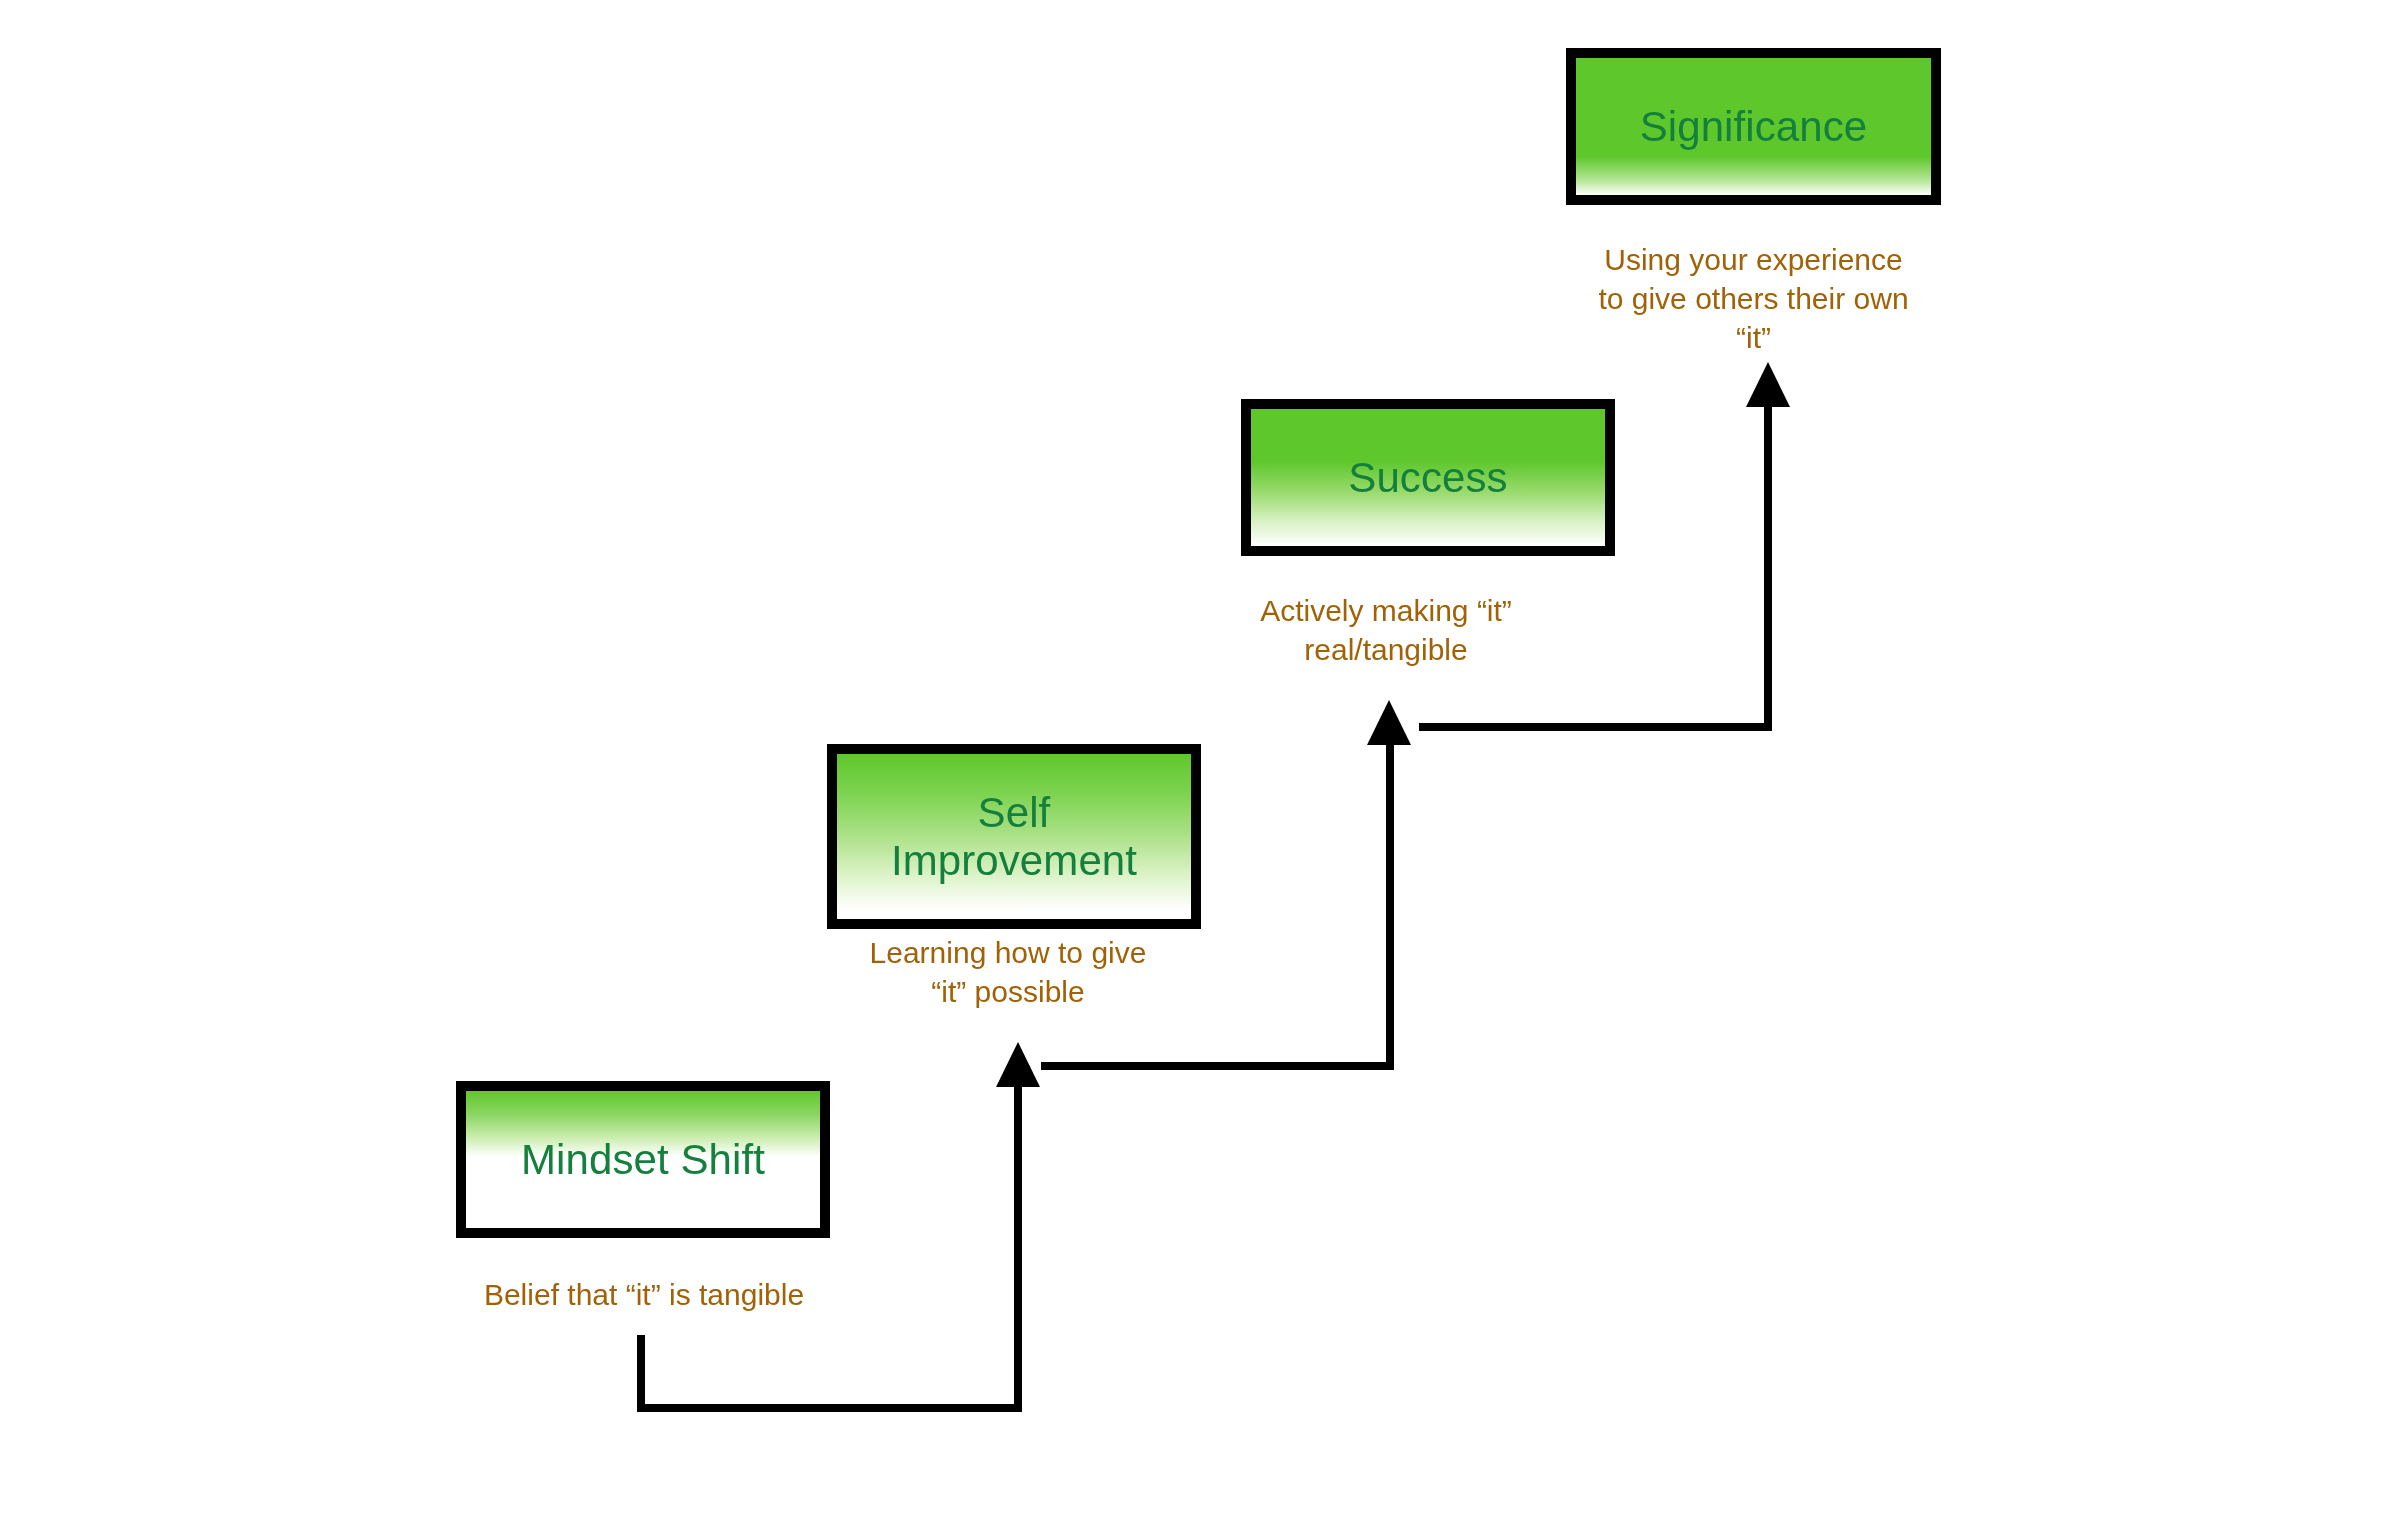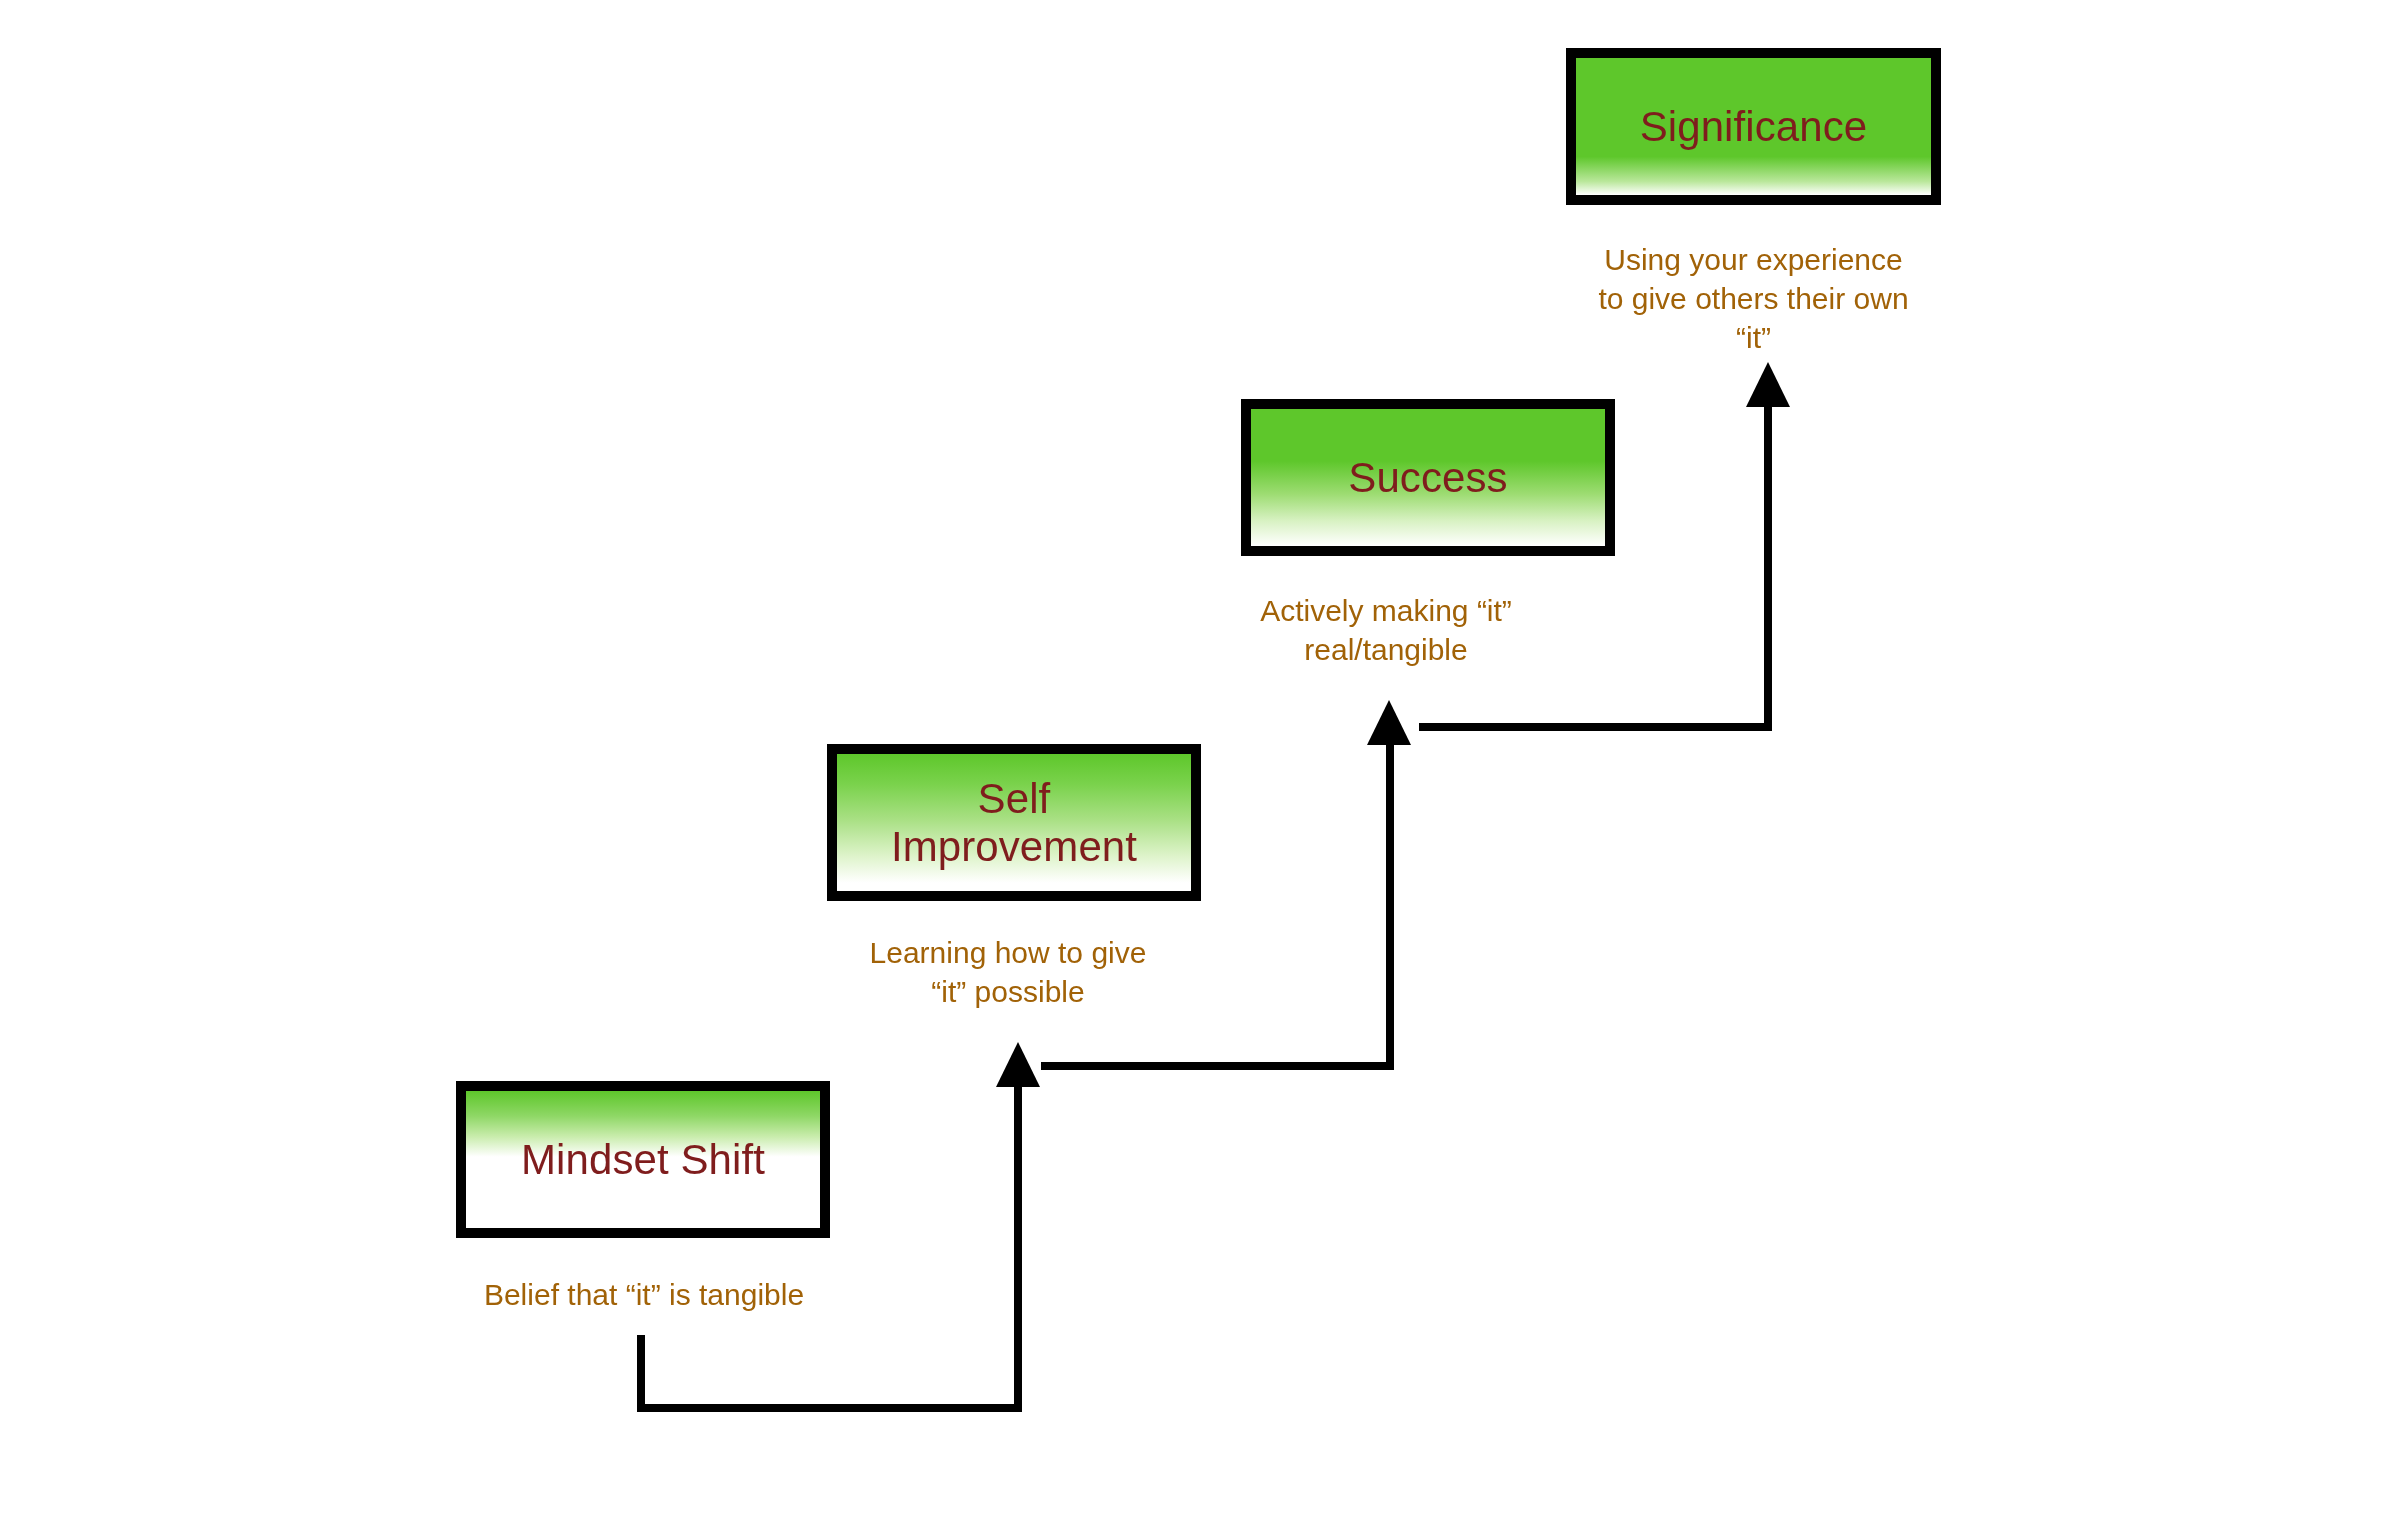--- a/index.html
+++ b/index.html
@@ -27,21 +27,21 @@
     justify-content: center;
     text-align: center;
   }
   .step-box .fill {
     position: absolute;
     left: 0; top: 0; right: 0; bottom: 0;
   }
   .step-label {
     position: relative;
     z-index: 2;
-    color: #7f1d1d;
+    color: #15803d;
     font-size: 42px;
     font-weight: 400;
     line-height: 1.12;
     letter-spacing: 0.1px;
     white-space: pre-line;
   }
 
   
   .caption {
     position: absolute;
@@ -80,21 +80,21 @@
 to give others their own
 “it”</div>
 
   <div class="step-box" style="left:1241px; top:399px; width:374px; height:157px;">
     <div class="fill" style="background:linear-gradient(to bottom,#5EC72B 0%,#5EC72B 38%,#9ddc72 62%,#d9f2c4 82%,#ffffff 100%);"></div>
     <div class="step-label">Success</div>
   </div>
   <div class="caption" style="left:1193px; top:591px; width:386px;">Actively making “it”
 real/tangible</div>
 
-  <div class="step-box" style="left:827px; top:744px; width:374px; height:157px;">
+  <div class="step-box" style="left:827px; top:744px; width:374px; height:185px;">
     <div class="fill" style="background:linear-gradient(to bottom,#5EC72B 0%,#7ad24c 22%,#a9e084 48%,#ddf3c9 74%,#ffffff 94%);"></div>
     <div class="step-label">Self
 Improvement</div>
   </div>
   <div class="caption" style="left:815px; top:933px; width:386px;">Learning how to give
 “it” possible</div>
 
   <div class="step-box" style="left:456px; top:1081px; width:374px; height:157px;">
     <div class="fill" style="background:linear-gradient(to bottom,#5EC72B 0%,#8ed765 18%,#c8ecab 33%,#ffffff 48%,#ffffff 100%);"></div>
     <div class="step-label">Mindset Shift</div>

